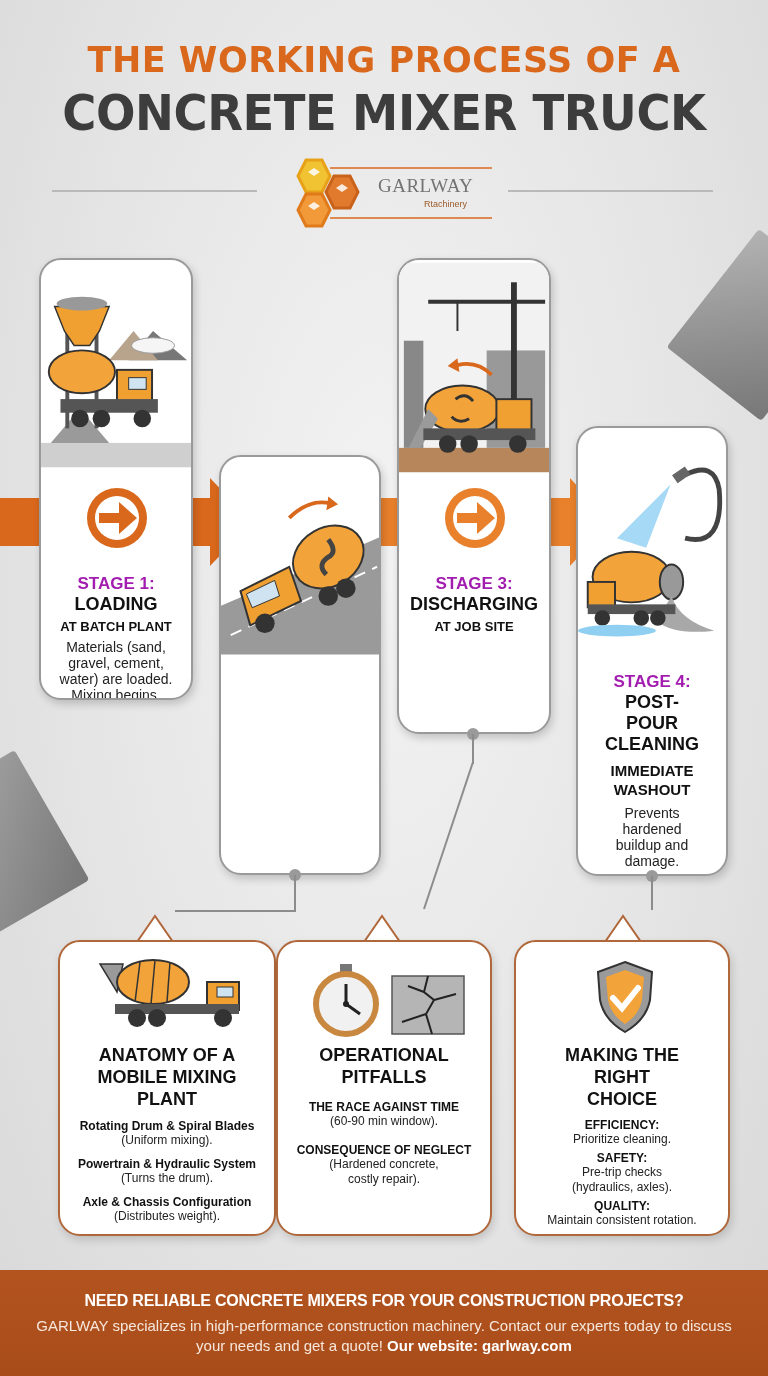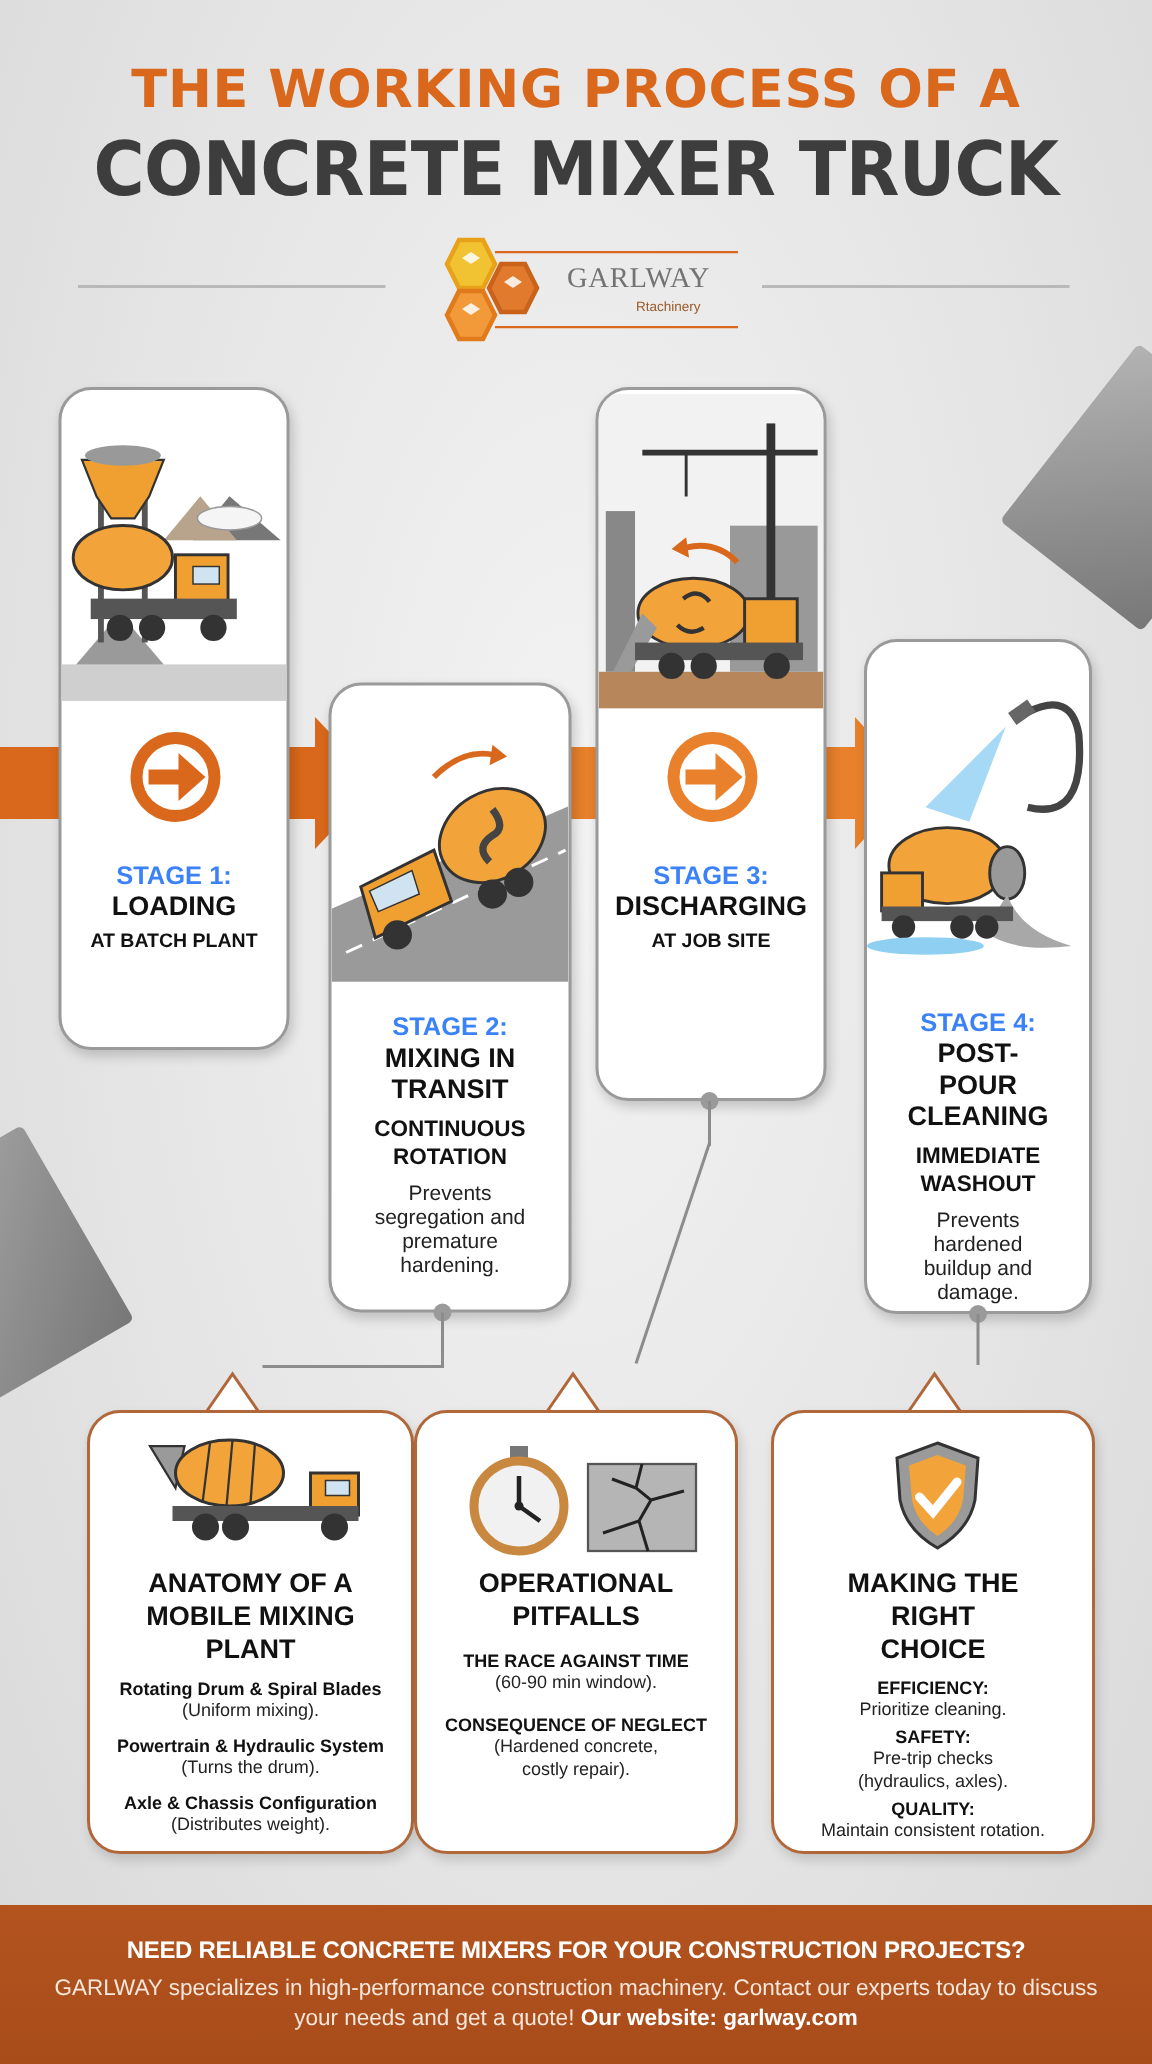--- a/index.html
+++ b/index.html
@@ -33,21 +33,21 @@
 
   
   .slab { background: linear-gradient(135deg, #b3b3b3, #8e8e8e 60%, #777); border-radius: 4px; }
 
   
   .card {
     background: #fff; border: 2px solid #9a9a9a; border-radius: 22px;
     box-shadow: 2px 4px 8px rgba(0,0,0,0.18); overflow: hidden;
   }
   .card-illus { position: absolute; left: 0; top: 0; width: 100%; }
-  .stage-num { font-weight: bold; color: #3b82f6; font-size: 17px; text-align: center; font-family: "Liberation Sans", sans-serif; }
+  .stage-num { font-weight: bold; color: #a21caf; font-size: 17px; text-align: center; font-family: "Liberation Sans", sans-serif; }
   .stage-title { font-weight: bold; color: #111; font-size: 18px; text-align: center; line-height: 21px; }
   .stage-sub { font-weight: bold; color: #111; font-size: 13px; text-align: center; line-height: 17px; }
   .stage-sub.big { font-size: 15px; line-height: 19px; }
   .stage-desc { color: #222; font-size: 14px; text-align: center; line-height: 16px; }
   .stage-text { position: absolute; left: 0; width: 100%; padding: 0 6px; }
   .conn { background: #8c8c8c; }
   .dot { width: 12px; height: 12px; border-radius: 50%; background: #9a9a9a; }
 
   
   .bcard {
@@ -128,43 +128,38 @@
   <svg class="abs" style="left:40px; top:222px; width:72px; height:72px;" viewBox="0 0 72 72">
     <circle cx="36" cy="36" r="30" fill="#d9681c"></circle>
     <circle cx="36" cy="36" r="22" fill="#fff"></circle>
     <rect x="18" y="31" width="24" height="10" fill="#d9681c"></rect>
     <polygon points="38,20 56,36 38,52" fill="#d9681c"></polygon>
   </svg>
   <div class="stage-text" style="top:314px;">
     <div class="stage-num">STAGE 1:</div>
     <div class="stage-title">LOADING</div>
     <div class="stage-sub" style="margin:3px 0 4px;">AT BATCH PLANT</div>
+    <div class="stage-desc">Materials (sand, gravel, cement, water) are loaded. Mixing begins.</div>
   </div>
 </div>
 
 <div class="abs card" style="left:219px; top:455px; width:162px; height:420px;">
   <svg class="card-illus" viewBox="0 0 162 200" style="height:200px;">
     <polygon points="0,150 162,80 162,200 0,200" fill="#9a9a9a"></polygon>
     <line x1="10" y1="180" x2="160" y2="110" stroke="#fff" stroke-width="2" stroke-dasharray="12 8"></line>
     <path d="M70,60 Q90,40 112,45" stroke="#d9681c" stroke-width="4" fill="none"></path>
     <polygon points="110,38 120,46 108,52" fill="#d9681c"></polygon>
     <ellipse cx="110" cy="100" rx="38" ry="30" fill="#f2a33a" stroke="#333" stroke-width="2" transform="rotate(-30 110 100)"></ellipse>
     <path d="M110,82 Q120,95 110,100 Q98,108 108,118" stroke="#444" stroke-width="5" fill="none"></path>
     <polygon points="20,135 70,110 82,145 30,170" fill="#f0a030" stroke="#333" stroke-width="2"></polygon>
     <polygon points="26,138 55,124 60,140 32,152" fill="#cfe3f0" stroke="#333"></polygon>
     <circle cx="45" cy="168" r="10" fill="#333"></circle>
       <circle cx="110" cy="140" r="10" fill="#333"></circle>
       <circle cx="128" cy="132" r="10" fill="#333"></circle>
   </svg>
-  <div class="stage-text" style="top:218px;">
-    <div class="stage-num">STAGE 2:</div>
-    <div class="stage-title" style="padding:0 22px;">MIXING IN TRANSIT</div>
-    <div class="stage-sub big" style="margin:6px 14px 6px;">CONTINUOUS ROTATION</div>
-    <div class="stage-desc" style="padding:0 14px;">Prevents segregation and premature hardening.</div>
-  </div>
 </div>
 <div class="abs dot" style="left:289px; top:869px;"></div>
 <div class="abs conn" style="left:294px; top:875px; width:2px; height:36px;"></div>
 <div class="abs conn" style="left:175px; top:910px; width:121px; height:2px;"></div>
 
 <div class="abs card" style="left:397px; top:258px; width:154px; height:476px;">
   <svg class="card-illus" viewBox="0 0 154 215" style="height:215px;">
     <rect x="0" y="0" width="154" height="215" fill="#f2f2f2"></rect>
     <rect x="0" y="190" width="154" height="25" fill="#b7865a"></rect>
     <rect x="5" y="80" width="20" height="110" fill="#888"></rect>

